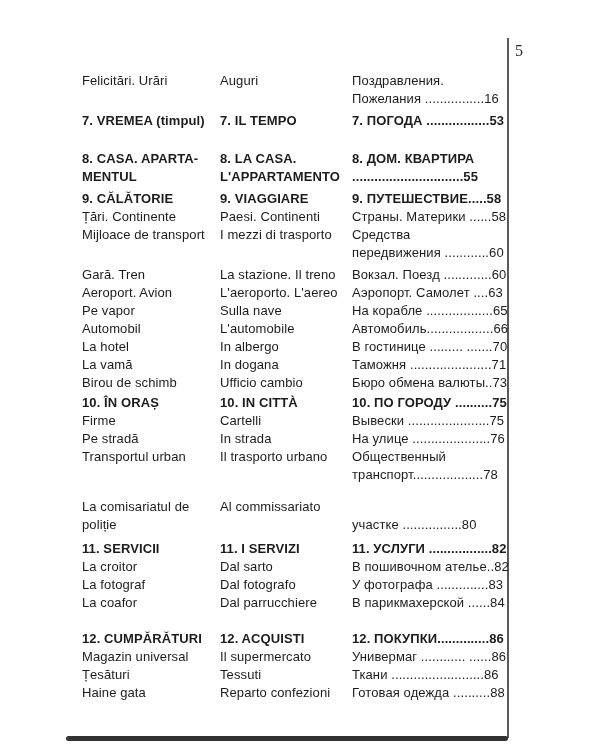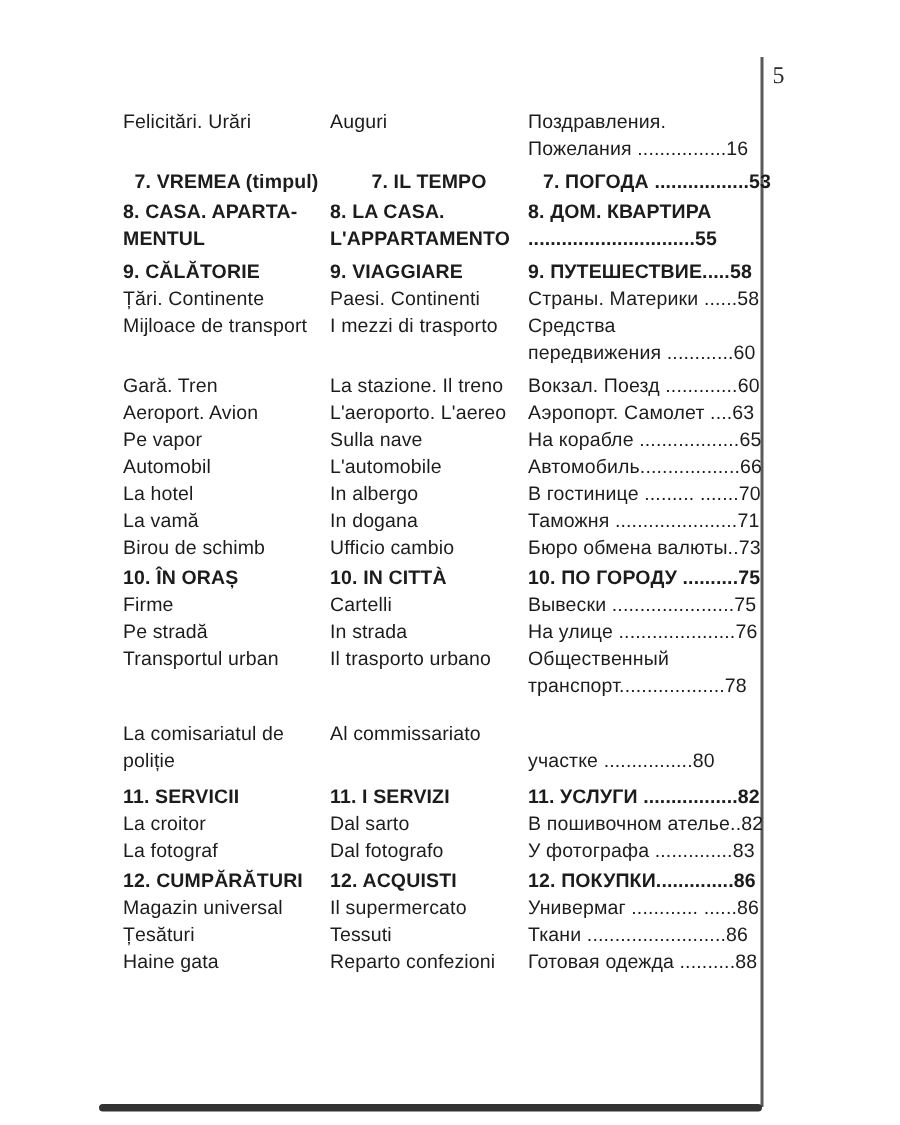--- a/index.html
+++ b/index.html
@@ -68,26 +68,26 @@
       <div class="toc-row">
         <div class="toc-cell col1">Felicitări. Urări</div>
         <div class="toc-cell col2">Auguri</div>
         <div class="toc-cell col3">Поздравления.</div>
       </div>
       <div class="toc-row">
         <div class="toc-cell col1"></div>
         <div class="toc-cell col2"></div>
         <div class="toc-cell col3">Пожелания ................16</div>
       </div>
-      <div class="toc-row bold" style="margin-top: 4px; text-align: center;">
+      <div class="toc-row bold" style="margin-top: 4px;">
         <div class="toc-cell col1">7. VREMEA (timpul)</div>
         <div class="toc-cell col2">7. IL TEMPO</div>
         <div class="toc-cell col3">7. ПОГОДА .................53</div>
       </div>
-      <div class="toc-row bold" style="margin-top: 2px;">
+      <div class="toc-row bold" style="margin-top: 20px;">
         <div class="toc-cell col1">8. CASA. APARTA-</div>
         <div class="toc-cell col2">8. LA CASA.</div>
         <div class="toc-cell col3">8. ДОМ. КВАРТИРА</div>
       </div>
       <div class="toc-row bold">
         <div class="toc-cell col1">MENTUL</div>
         <div class="toc-cell col2">L'APPARTAMENTO</div>
         <div class="toc-cell col3">..............................55</div>
       </div>
       <div class="toc-row bold" style="margin-top: 4px;">
@@ -187,21 +187,26 @@
       <div class="toc-row">
         <div class="toc-cell col1">La croitor</div>
         <div class="toc-cell col2">Dal sarto</div>
         <div class="toc-cell col3">В пошивочном ателье..82</div>
       </div>
       <div class="toc-row">
         <div class="toc-cell col1">La fotograf</div>
         <div class="toc-cell col2">Dal fotografo</div>
         <div class="toc-cell col3">У фотографа ..............83</div>
       </div>
-      <div class="toc-row bold" style="margin-top: 2px;">
+      <div class="toc-row">
+        <div class="toc-cell col1">La coafor</div>
+        <div class="toc-cell col2">Dal parrucchiere</div>
+        <div class="toc-cell col3">В парикмахерской ......84</div>
+      </div>
+      <div class="toc-row bold" style="margin-top: 18px;">
         <div class="toc-cell col1">12. CUMPĂRĂTURI</div>
         <div class="toc-cell col2">12. ACQUISTI</div>
         <div class="toc-cell col3">12. ПОКУПКИ..............86</div>
       </div>
       <div class="toc-row">
         <div class="toc-cell col1">Magazin universal</div>
         <div class="toc-cell col2">Il supermercato</div>
         <div class="toc-cell col3">Универмаг ............ ......86</div>
       </div>
       <div class="toc-row">

